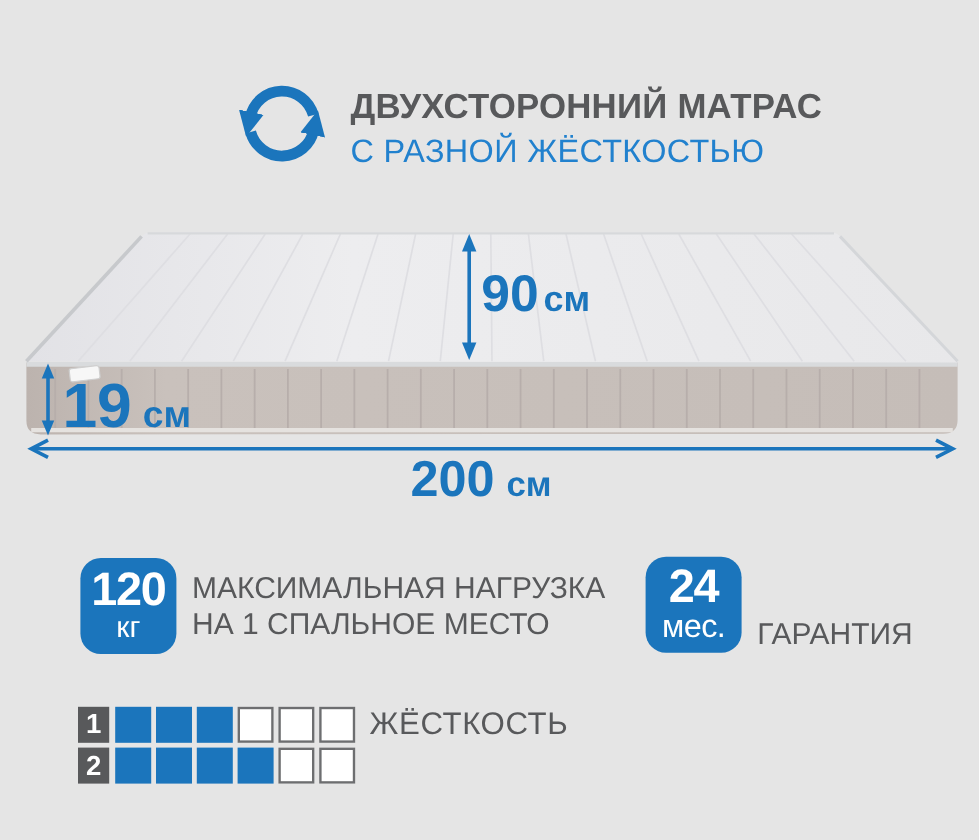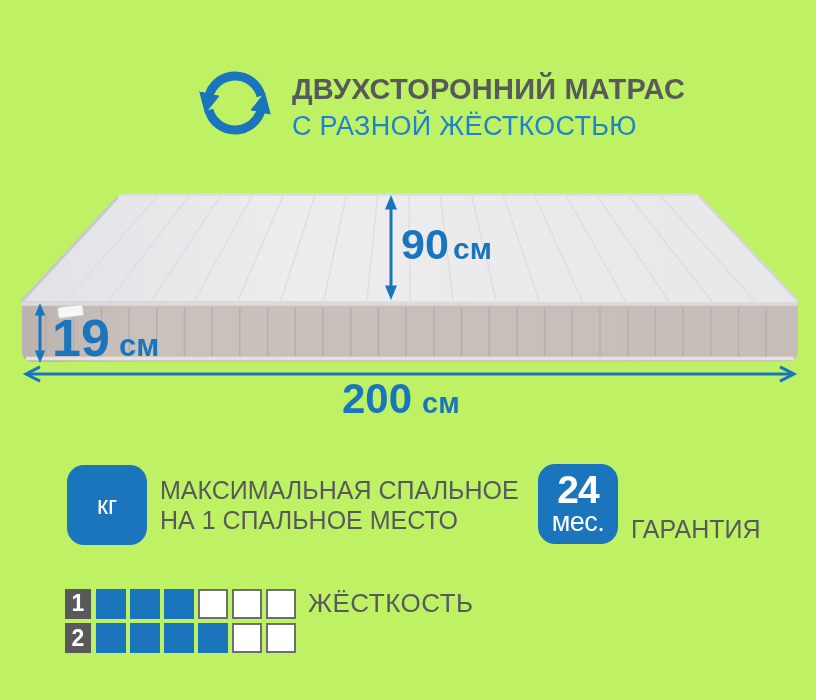--- a/index.html
+++ b/index.html
@@ -2,21 +2,21 @@
 <html style="--accent: #1b75bc; --subtitle-blue: #2181ce; --gray: #58595b;"><head>
 <meta charset="utf-8">
 <style>
   :root{
     --accent:#1b75bc;
     --subtitle-blue:#2181ce;
     --gray:#58595b;
   }
   html,body{margin:0;padding:0;background:#fff;}
   body{width:816px;height:700px;font-family:"Liberation Sans",sans-serif;}
-  .stage{position:relative;width:816px;height:700px;background:#bef264;overflow:hidden;}
+  .stage{position:relative;width:816px;height:700px;background:#e5e5e5;overflow:hidden;}
 
   
   .header-icon{position:absolute;left:196px;top:61px;width:80px;height:84px;}
   .icon-arc{stroke:var(--accent);stroke-width:9;fill:none;}
   .icon-head{fill:var(--accent);}
   .title-block{position:absolute;left:292px;top:73px;}
   .title{font-size:29px;font-weight:bold;color:var(--gray);letter-spacing:0.2px;white-space:nowrap;}
   .subtitle{font-size:27px;color:var(--subtitle-blue);margin-top:5px;letter-spacing:0.3px;white-space:nowrap;}
 
   
@@ -163,24 +163,25 @@
       <line class="dim-line" x1="27" y1="204" x2="793" y2="204"></line>
       <polyline class="dim-line" points="40,196.8 26,204 40,211.2"></polyline>
       <polyline class="dim-line" points="780,196.8 794,204 780,211.2"></polyline>
     </g>
     <text class="dim-value" x="342" y="243" font-size="42">200</text>
     <text class="dim-value" x="422" y="243" font-size="29">см</text>
   </svg>
 
   <div class="badge-group" id="badge-load">
     <div class="badge">
+      <div class="badge-value">120</div>
       <div class="badge-unit">кг</div>
     </div>
     <div class="badge-caption">
-      <div>МАКСИМАЛЬНАЯ СПАЛЬНОЕ</div>
+      <div>МАКСИМАЛЬНАЯ НАГРУЗКА</div>
       <div>НА 1 СПАЛЬНОЕ МЕСТО</div>
     </div>
   </div>
 
   <div class="badge-group" id="badge-warranty">
     <div class="badge">
       <div class="badge-value">24</div>
       <div class="badge-unit">мес.</div>
     </div>
     <div class="badge-caption">

